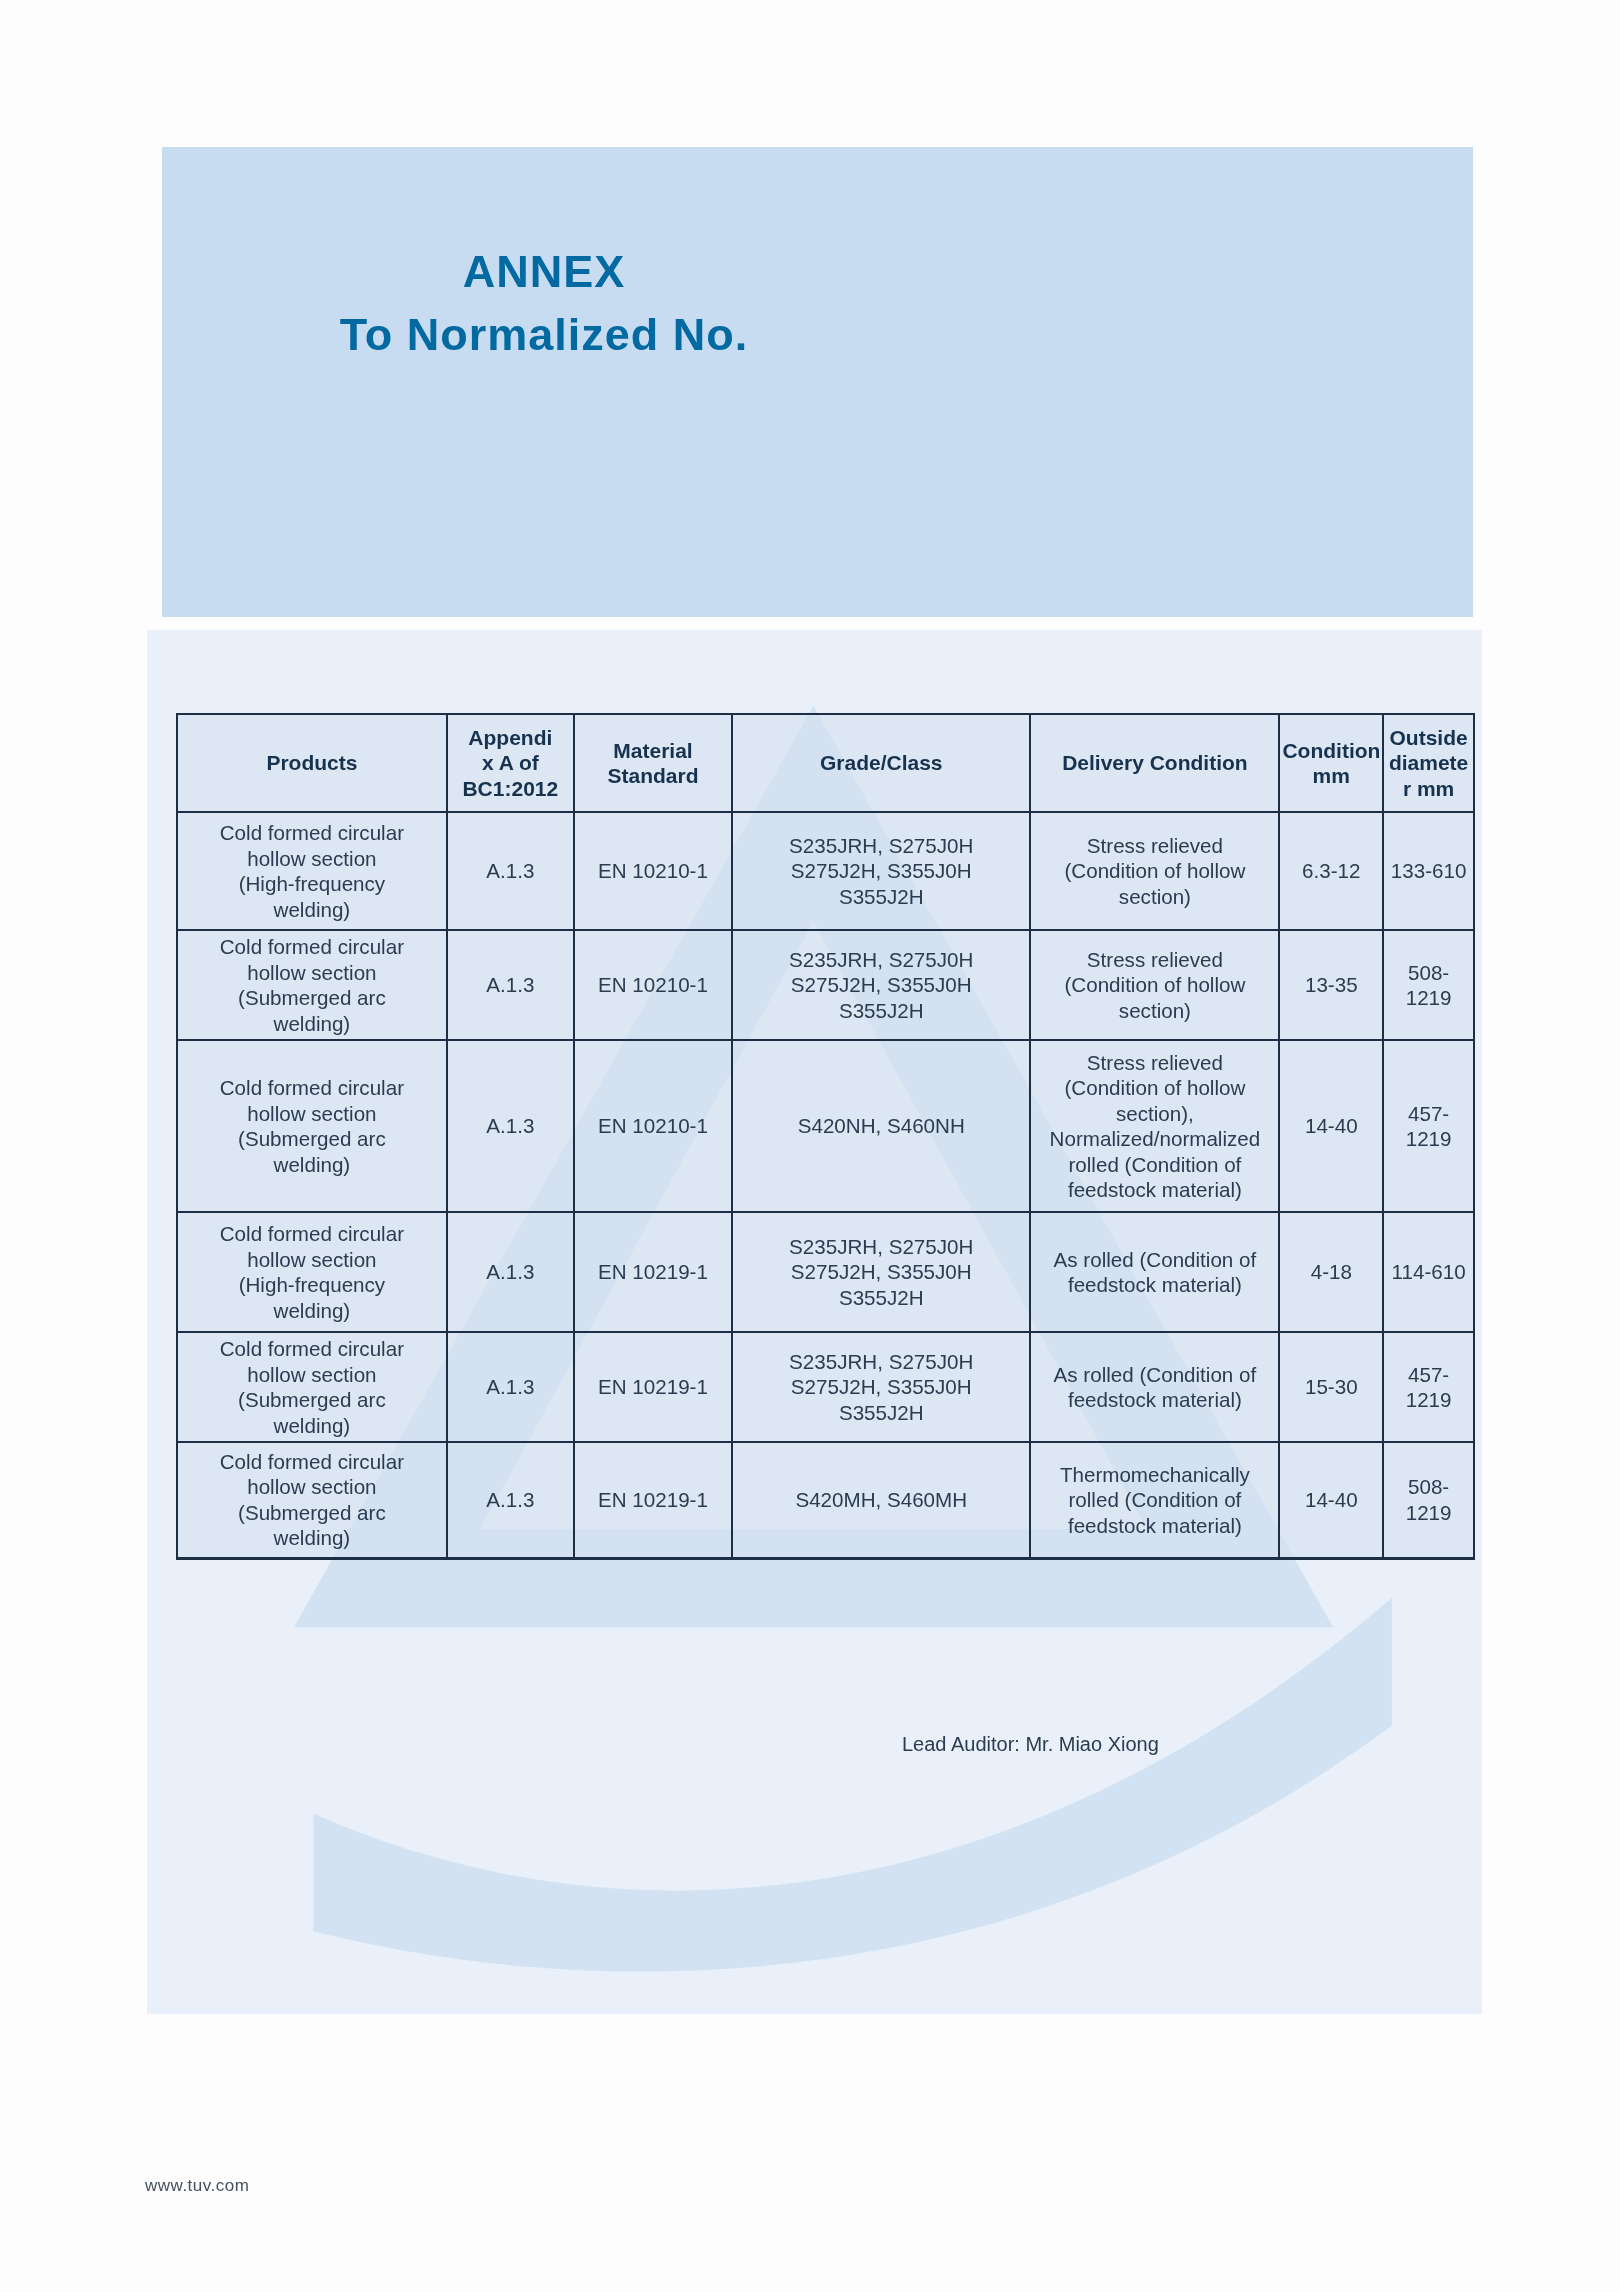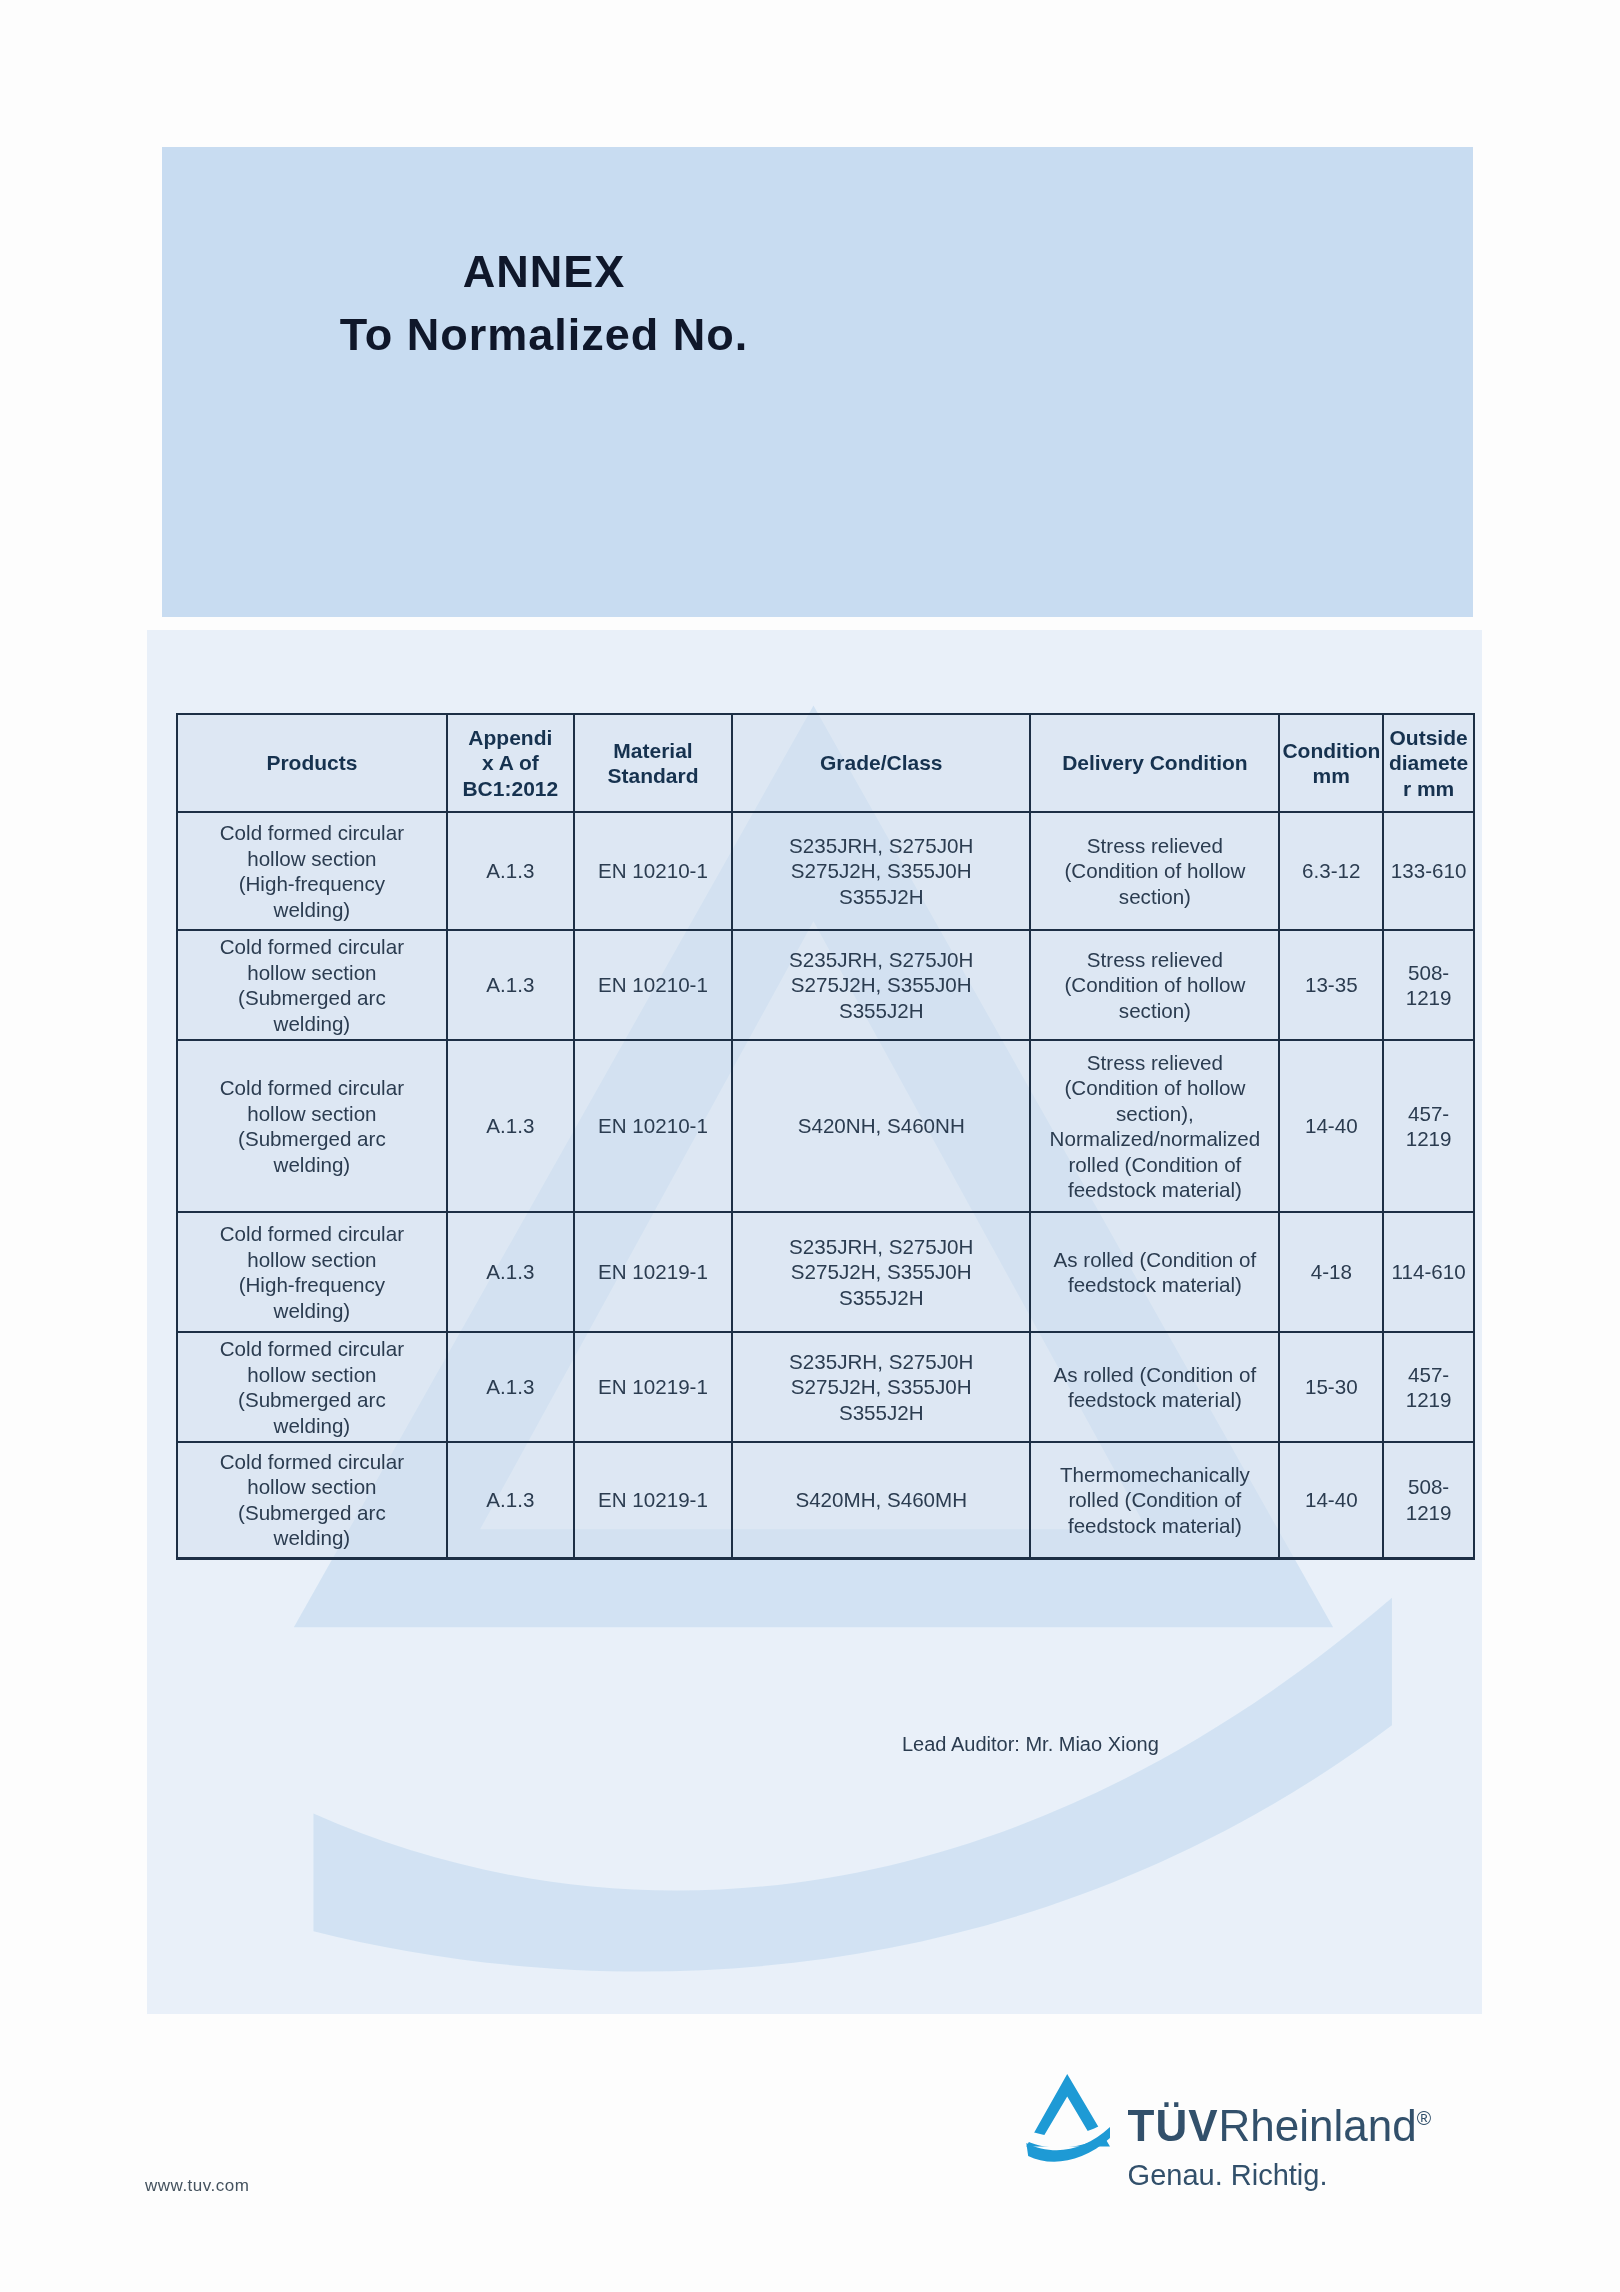--- a/index.html
+++ b/index.html
@@ -14,21 +14,21 @@
     background:#c8dcf1;
   }
   .body-bg{
     position:absolute;left:147px;top:630px;width:1335px;height:1384px;
     background:#e9f0f9;
   }
   .title{
     position:absolute;left:201px;top:240px;width:686px;
     text-align:center;
     font-weight:bold;font-size:45px;line-height:63px;
-    color:#0f172a;letter-spacing:1px;
+    color:#0369a1;letter-spacing:1px;
   }
   .watermark{
     position:absolute;left:235px;top:686px;width:1206px;height:1304px;
     opacity:0.5;
   }
   table.grid{
     position:absolute;left:176px;top:713px;width:1299px;
     border-collapse:collapse;table-layout:fixed;
     background:rgba(211,224,238,0.55);
   }
@@ -206,26 +206,15 @@
         <td>508-
 1219</td>
       </tr>
     </tbody>
   </table>
 
   <div class="auditor">Lead Auditor: Mr. Miao Xiong</div>
 
   <div class="site">www.tuv.com</div>
 
-  <div class="logo">
-    <svg width="93" height="103" viewBox="0 0 100 110" xmlns="http://www.w3.org/2000/svg" aria-hidden="true">
-      <path fill="#1e9ad5" fill-rule="evenodd" d="M54 4 L100 82 L10 82 Z M54 28 L80 72 L28 72 Z"></path>
-      <path fill="#fdfdfd" d="M2 60 C 30 74, 60 76, 96 56 C 98 60, 99 64, 100 68 C 64 88, 30 86, 6 74 Z"></path>
-      <path fill="#1e9ad5" d="M10 78 C 38 92, 72 88, 101 60 L103 70 C 72 100, 36 104, 12 92 Z"></path>
-    </svg>
-    <div class="logo-text">
-      <div class="brand"><span class="tuv">TÜV</span><span>Rheinland</span><sup>®</sup></div>
-      <div class="tagline">Genau. Richtig.</div>
-    </div>
-  </div>
 
 </div>
 
 
 </body></html>

